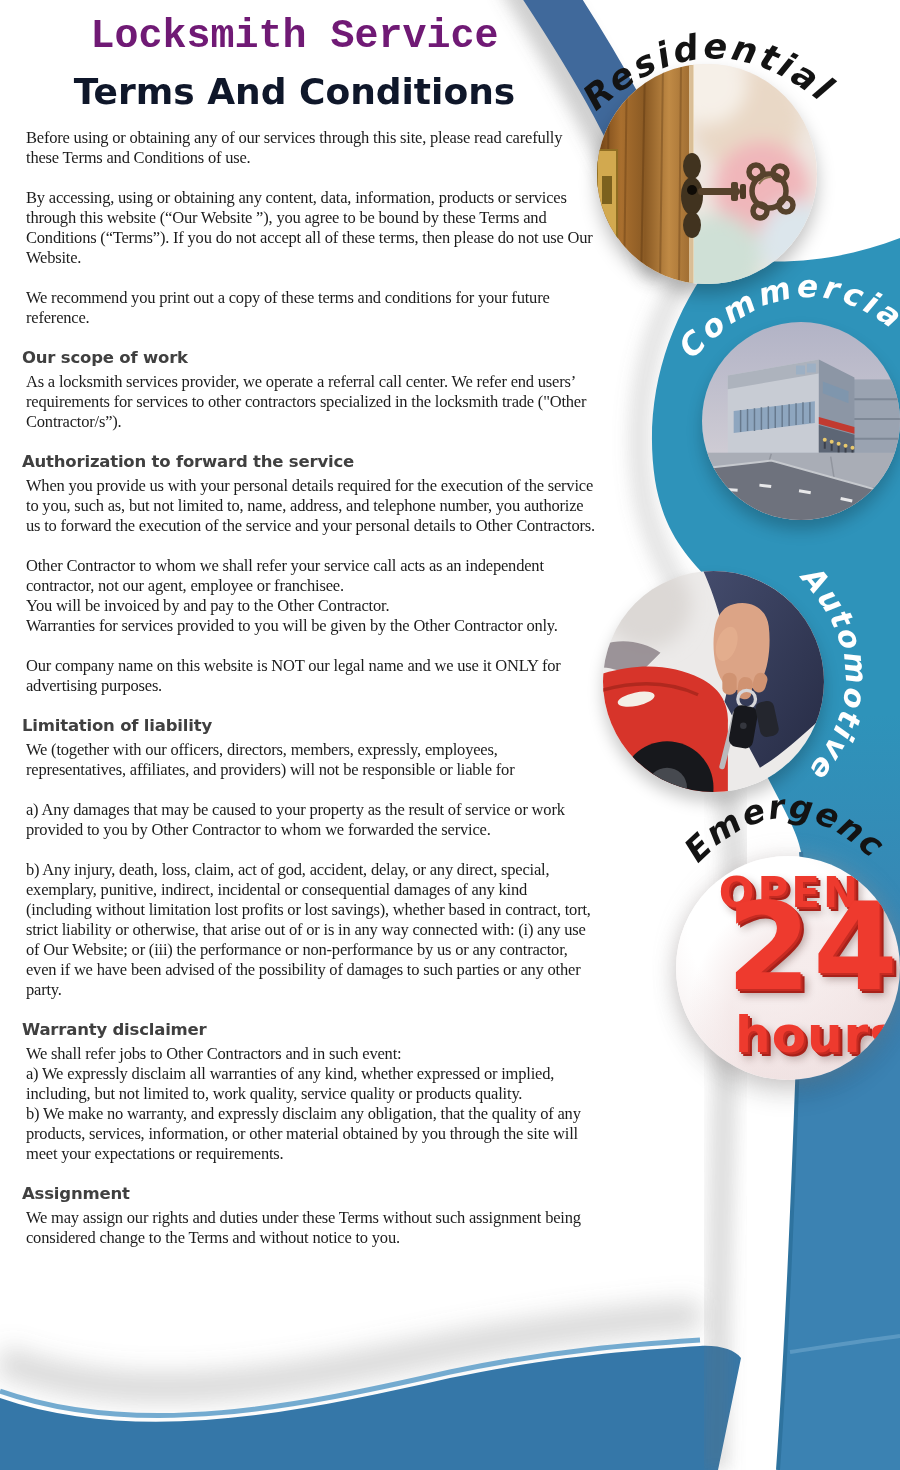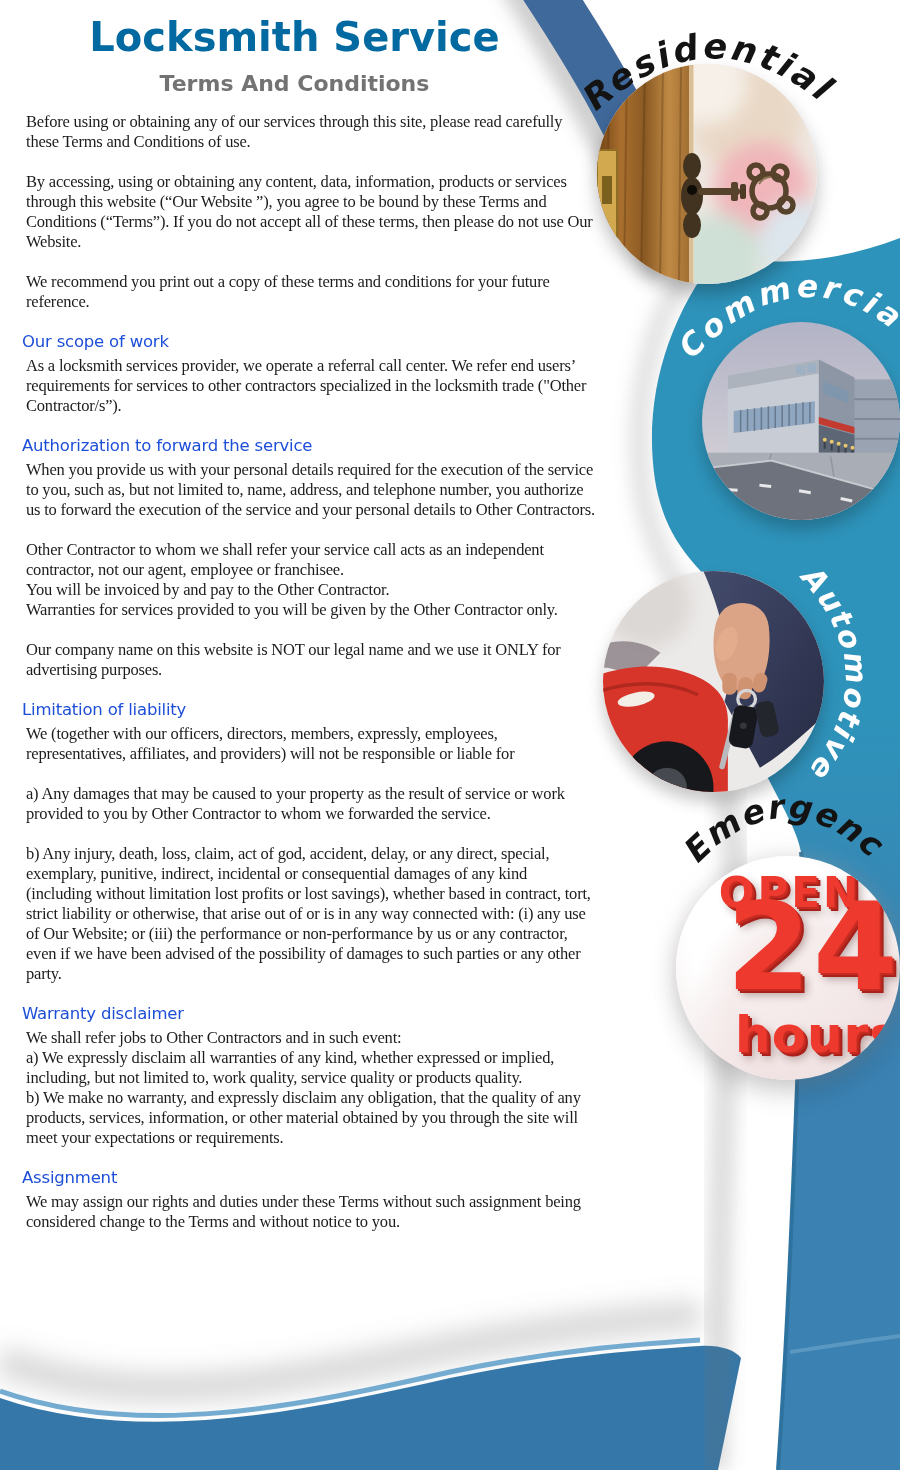--- a/index.html
+++ b/index.html
@@ -6,24 +6,24 @@
   .page{position:relative;width:900px;height:1470px;background:#ffffff;overflow:hidden;
         font-family:"DejaVu Sans","Liberation Sans",sans-serif;color:var(--text,#1c1c1c);}
   svg{display:block;}
   .bg-svg,.labels-svg{position:absolute;left:0;top:0;pointer-events:none;}
   .labels-svg{z-index:30;}
   .bg-svg{z-index:1;}
 
   
   .content{position:absolute;left:22px;top:6px;width:578px;z-index:20;}
   .titles{width:545px;text-align:center;}
-  .title{margin:8px 0 0 0;font-size:40px;line-height:1.15;font-weight:bold;color:#0369a1;letter-spacing:0;}
-  .subtitle{margin:12px 0 16px 0;font-size:22px;line-height:1.1;font-weight:bold;color:#737373;}
+  .title{margin:8px 0 0 0;font-size:40px;line-height:1.15;font-weight:bold;color:#701a75;letter-spacing:0;font-family:Liberation Mono, monospace;}
+  .subtitle{margin:12px 0 16px 0;font-size:36px;line-height:1.1;font-weight:bold;color:#0f172a;}
   .sec{margin:20px 0 0 0;font-size:16.5px;line-height:20px;letter-spacing:-0.2px;}
-  .sec h3{margin:0;font-size:16.5px;line-height:20px;font-weight:normal;color:#1d4ed8;}
+  .sec h3{margin:0;font-size:16.5px;line-height:20px;font-weight:bold;color:#404040;}
   .sec p{margin:4px;white-space:pre-line;font-family:Liberation Serif, serif;}
 
   
   .circle{position:absolute;border-radius:50%;overflow:hidden;z-index:10;}
   .c-res {left:597px;top:64px;width:220px;height:220px;box-shadow:0 10px 18px rgba(0,0,0,.25);}
   .c-com {left:702px;top:322px;width:198px;height:198px;box-shadow:0 10px 16px rgba(0,0,0,.22);}
   .c-auto{left:603px;top:571px;width:221px;height:221px;box-shadow:0 10px 16px rgba(0,0,0,.22);}
   .c-emer{left:676px;top:856px;width:224px;height:224px;z-index:12;
           background:
             radial-gradient(circle at 62% 70%, rgba(238,220,220,.55) 0 40%, rgba(238,220,220,0) 60%),

